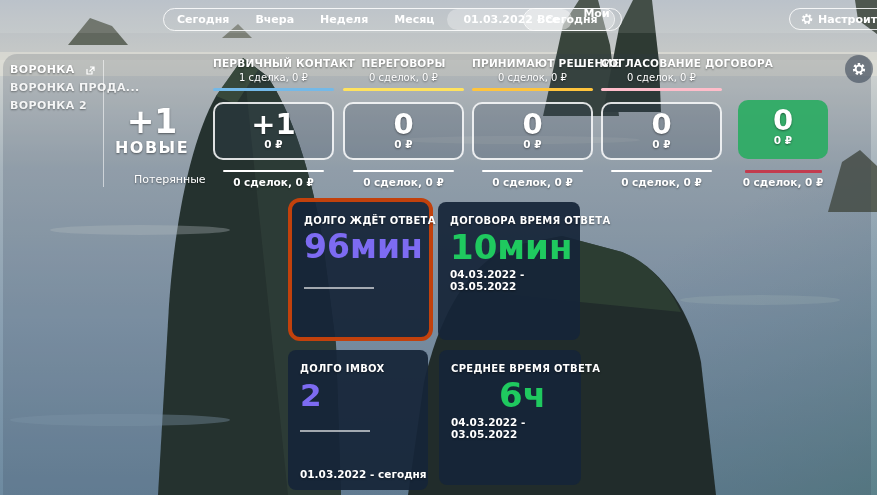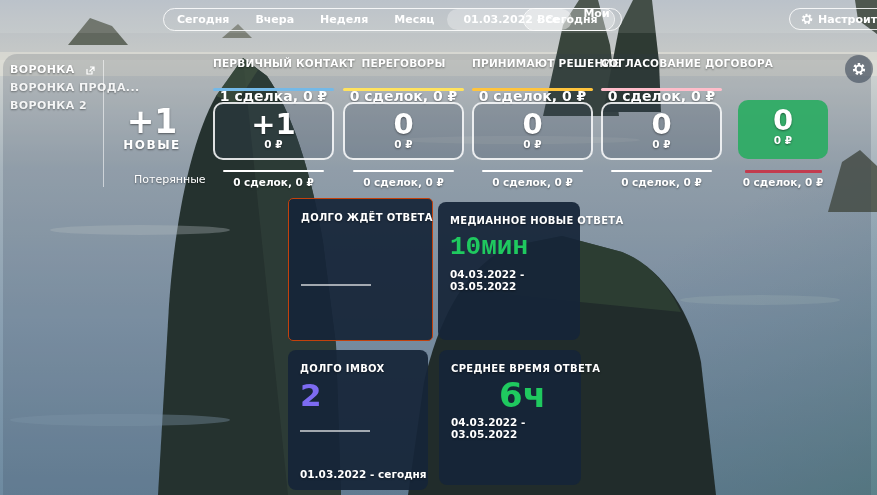--- a/index.html
+++ b/index.html
@@ -34,57 +34,57 @@
         font-size:11px;font-weight:bold;color:#fff;box-sizing:border-box;cursor:pointer;}
 
   
   .funnel-list{left:10px;top:61px;}
   .funnel-item{font-size:11px;font-weight:bold;letter-spacing:.4px;line-height:18px;
         display:flex;align-items:center;gap:11px;cursor:pointer;}
   .funnel-item.dim{opacity:.88;}
   .v-divider{left:103px;top:60px;width:1px;height:127px;background:rgba(255,255,255,.55);}
   .new-block{left:110px;top:103px;width:84px;text-align:center;cursor:pointer;}
   .new-value{font-size:33px;font-weight:bold;line-height:37px;}
-  .new-label{font-size:12px;font-weight:bold;letter-spacing:1.5px;margin-top:-2px;}
+  .new-label{font-size:16px;font-weight:bold;letter-spacing:1.5px;margin-top:-2px;}
   .lost-label{left:134px;top:173px;font-size:11px;cursor:pointer;}
 
   
   .col-head{top:57px;width:121px;text-align:center;}
   .col-title{font-size:10.5px;font-weight:bold;letter-spacing:.2px;white-space:nowrap;}
-  .col-sub{font-size:14px;margin-top:19px;font-weight:bold;}
+  .col-sub{font-size:10px;margin-top:3px;}
   .col-line{top:88px;height:3px;border-radius:2px;width:121px;}
   .line-c0{background:#74b9e8;} .line-c1{background:#ffe25e;}
   .line-c2{background:#ffc43d;} .line-c3{background:#ffbdca;}
   .stage-card{top:102px;width:121px;height:58px;border:2px solid rgba(255,255,255,.85);
         border-radius:10px;background:rgba(52,66,86,.25);text-align:center;
         box-sizing:border-box;cursor:pointer;}
   .stage-value{font-size:29px;font-weight:bold;line-height:34px;margin-top:3px;}
   .stage-sub{font-size:10.5px;font-weight:bold;margin-top:-3px;}
   .won-card{left:738px;top:100px;width:90px;height:59px;background:rgba(43,171,99,.92);
         border:none;border-radius:10px;top:100px;}
   .foot-line{top:170px;height:2px;background:#fff;border-radius:1px;}
   .foot-line-red{top:170px;height:3px;background:#c23b4e;border-radius:1px;}
   .col-footer{top:176px;width:121px;text-align:center;font-size:10.5px;font-weight:bold;}
   .board-gear{left:845px;top:55px;width:28px;height:28px;border-radius:50%;
         background:rgba(47,61,79,.55);display:flex;align-items:center;justify-content:center;
         cursor:pointer;}
 
   
   .widget{background:rgba(22,37,56,.93);border-radius:8px;box-sizing:border-box;
         padding:13px 12px;cursor:pointer;}
-  .widget-highlight{border:1px solid #c2410c;border-radius:5px;}
+  .widget-highlight{border:4px solid #c2410c;border-radius:12px;}
   .w-title{font-size:10px;font-weight:bold;letter-spacing:.3px;white-space:nowrap;}
   .w-value{font-weight:bold;line-height:42px;}
   .w-purple{color:#7d6bf2;} .w-green{color:#1fc95f;}
   .w-period{font-size:10.5px;font-weight:bold;}
   .w-line{position:absolute;height:2px;background:rgba(255,255,255,.6);width:70px;left:12px;}
   #widget-long-wait{left:288px;top:198px;width:145px;height:143px;}
   #widget-long-wait .w-value{font-size:33px;}
   #widget-median{left:438px;top:202px;width:142px;height:138px;}
-  #widget-median .w-value{font-size:26px;font-family:Liberation Mono, monospace;}
+  #widget-median .w-value{font-size:34px;}
   #widget-imbox{left:288px;top:350px;width:140px;height:140px;}
   #widget-imbox .w-value{font-size:31px;}
   #widget-average{left:439px;top:350px;width:142px;height:135px;}
   #widget-average .w-value{font-size:34px;margin-left:48px;}
 </style>
 </head>
 <body>
 
 <svg id="bg" viewBox="0 0 877 495" xmlns="http://www.w3.org/2000/svg">
   <defs>
@@ -241,25 +241,26 @@
 
 <div class="abs board-gear">
   <svg width="14" height="14" viewBox="0 0 14 14">
     <circle cx="7" cy="7" r="4.6" fill="none" stroke="#fff" stroke-width="3" stroke-dasharray="2.1 1.9"></circle>
     <circle cx="7" cy="7" r="3.4" fill="none" stroke="#fff" stroke-width="2"></circle>
   </svg>
 </div>
 
 <div id="widget-long-wait" class="abs widget widget-highlight">
   <div class="w-title txt">ДОЛГО ЖДЁТ ОТВЕТА</div>
+  <div class="w-value w-purple">96мин</div>
   <div class="w-line" style="top:85px"></div>
 </div>
 
 <div id="widget-median" class="abs widget">
-  <div class="w-title txt">МЕДИАННОЕ НОВЫЕ ОТВЕТА</div>
+  <div class="w-title txt">ДОГОВОРА ВРЕМЯ ОТВЕТА</div>
   <div class="w-value w-green">10мин</div>
   <div class="w-period txt">04.03.2022 - 03.05.2022</div>
 </div>
 
 <div id="widget-imbox" class="abs widget">
   <div class="w-title txt">ДОЛГО IMBOX</div>
   <div class="w-value w-purple">2</div>
   <div class="w-line" style="top:80px"></div>
   <div class="w-period txt" style="position:absolute;left:12px;bottom:10px">01.03.2022 - сегодня</div>
 </div>

